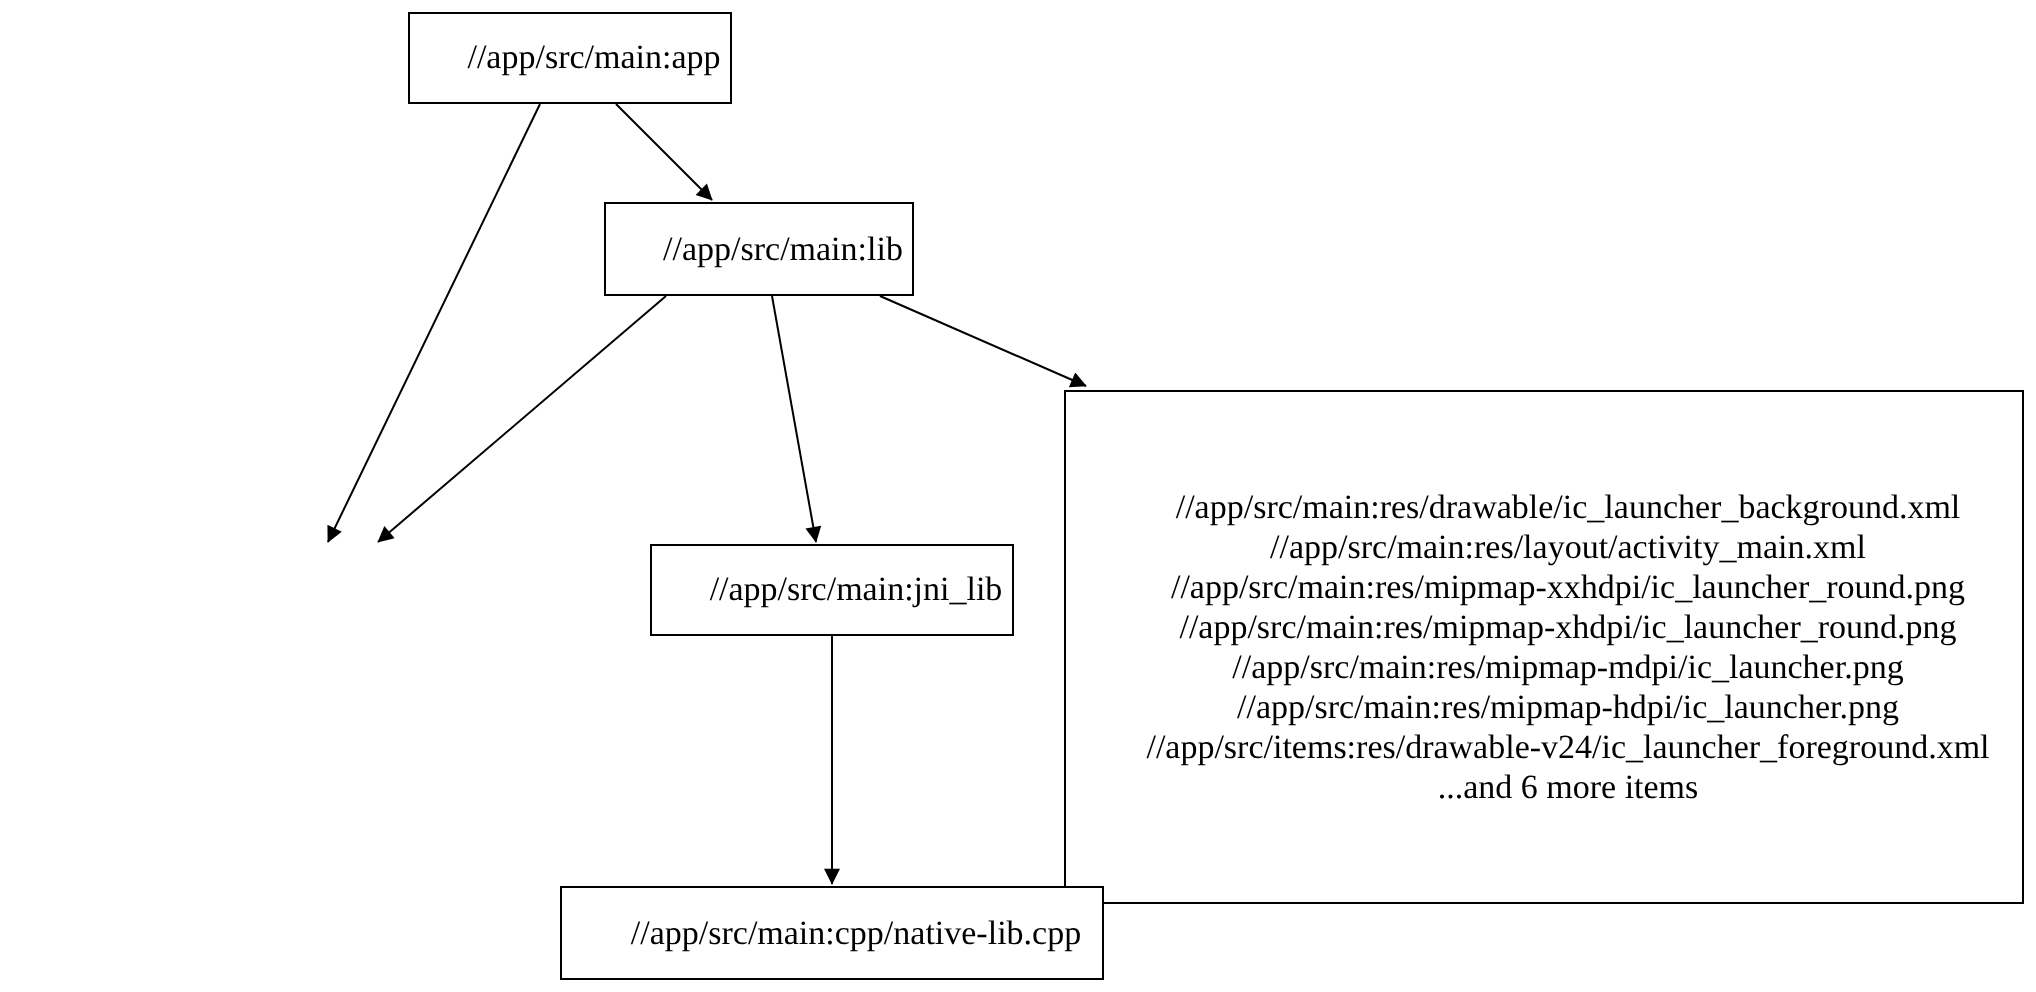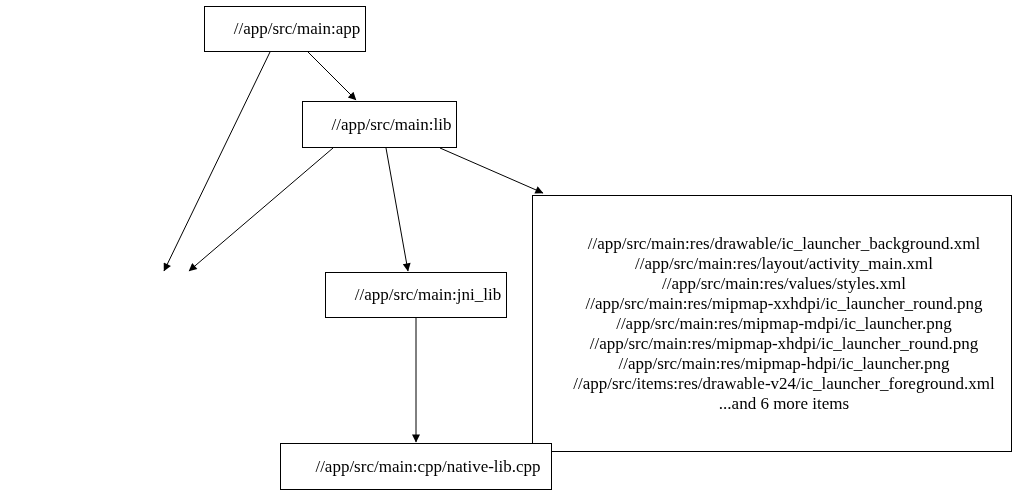--- a/index.html
+++ b/index.html
@@ -83,24 +83,23 @@
   </div>
 
 
   <div id="node-jni-lib" class="node">
     <span>//app/src/main:jni_lib</span>
   </div>
 
   <div id="node-res" class="node multiline">
     <span class="res-line">//app/src/main:res/drawable/ic_launcher_background.xml</span>
     <span class="res-line">//app/src/main:res/layout/activity_main.xml</span>
-    <span class="res-line">//app/src/main:res/values/styles.xml</span>
     <span class="res-line">//app/src/main:res/mipmap-xxhdpi/ic_launcher_round.png</span>
+    <span class="res-line">//app/src/main:res/mipmap-xhdpi/ic_launcher_round.png</span>
     <span class="res-line">//app/src/main:res/mipmap-mdpi/ic_launcher.png</span>
-    <span class="res-line">//app/src/main:res/mipmap-xhdpi/ic_launcher_round.png</span>
     <span class="res-line">//app/src/main:res/mipmap-hdpi/ic_launcher.png</span>
     <span class="res-line">//app/src/items:res/drawable-v24/ic_launcher_foreground.xml</span>
     <span class="res-line">...and 6 more items</span>
   </div>
 
   <div id="node-native" class="node">
     <span>//app/src/main:cpp/native-lib.cpp</span>
   </div>
 
 </div>

